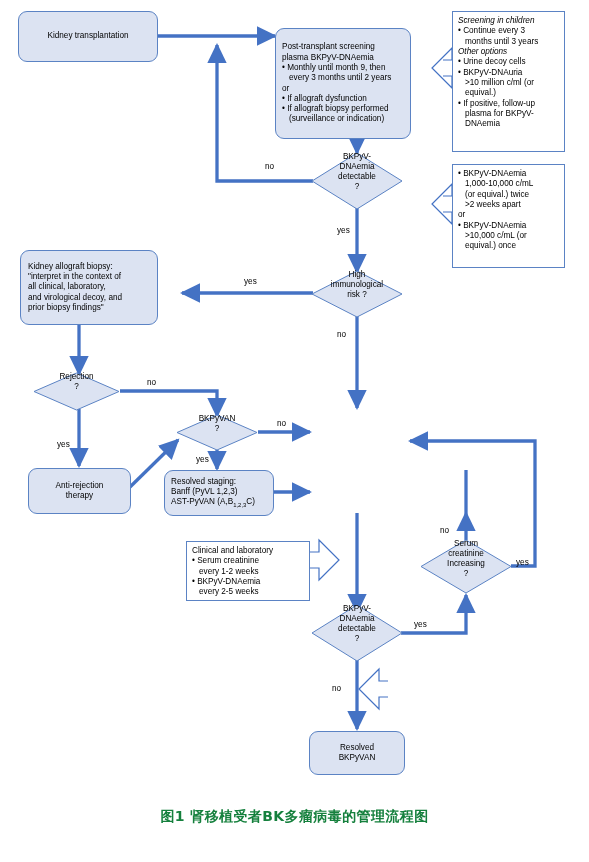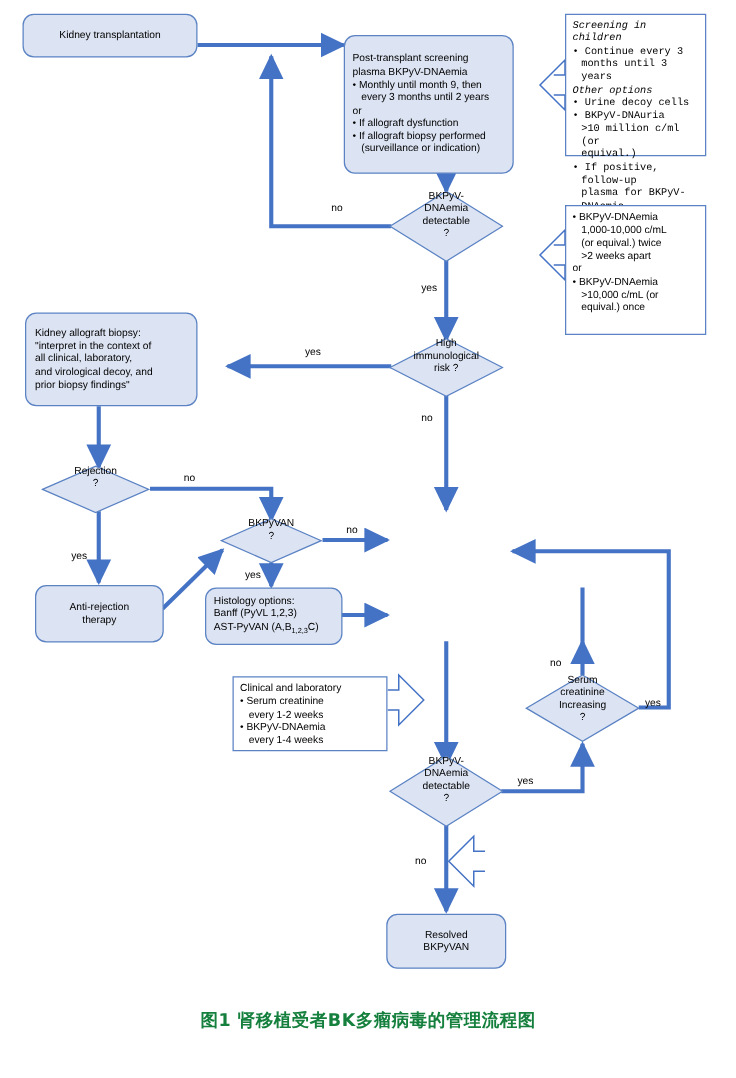--- a/index.html
+++ b/index.html
@@ -157,38 +157,38 @@
 
     <g stroke="#4472c4" stroke-width="1.2" fill="none">
       <path d="M310,552 L319,552 L319,540 L339,560 L319,580 L319,568 L310,568"></path>
     </g>
 
     <g stroke="#4472c4" stroke-width="1.2" fill="none">
       <path d="M388,681 L379,681 L379,669 L359,689 L379,709 L379,697 L388,697"></path>
     </g>
   </svg>
 
-  <div class="node rounded" style="left:18px; top:11px; width:140px; height:35px;">
+  <div class="node rounded" style="left:18px; top:11px; width:140px; height:51px;">
     <span class="txt">Kidney transplantation</span>
   </div>
 
   <div class="node rounded" style="left:275px; top:28px; width:136px; height:111px; padding:5px 6px;">
     <div class="bullets">
       <div class="nb">Post-transplant screening</div>
       <div class="nb">plasma BKPyV-DNAemia</div>
       <div class="b">• Monthly until month 9, then</div>
       <div class="nb" style="padding-left:7px">every 3 months until 2 years</div>
       <div class="nb">or</div>
       <div class="b">• If allograft dysfunction</div>
       <div class="b">• If allograft biopsy performed</div>
       <div class="nb" style="padding-left:7px">(surveillance or indication)</div>
     </div>
   </div>
 
-  <div class="node plainbox" style="left:452px; top:11px; width:113px; height:114px;font-family:Liberation Mono, monospace;">
+  <div class="node plainbox" style="left:452px; top:11px; width:113px; height:141px;">
     <div class="bullets">
       <div class="nb it">Screening in children</div>
       <div class="b">• Continue every 3</div>
       <div class="nb" style="padding-left:7px">months until 3 years</div>
       <div class="nb it">Other options</div>
       <div class="b">• Urine decoy cells</div>
       <div class="b">• BKPyV-DNAuria</div>
       <div class="nb" style="padding-left:7px">&gt;10 million c/ml (or</div>
       <div class="nb" style="padding-left:7px">equival.)</div>
       <div class="b">• If positive, follow-up</div>
@@ -273,34 +273,34 @@
     <div class="dlabel">
       <div>
         <div>BKPyVAN</div>
         <div>?</div>
       </div>
     </div>
   </div>
 
   <div class="node rounded" style="left:164px; top:470px; width:110px; height:46px; padding:4px 6px;">
     <div class="bullets">
-      <div>Histology options:</div>
+      <div>Resolved staging:</div>
       <div>Banff (PyVL 1,2,3)</div>
       <div><span>AST-PyVAN (A,B</span><sub>1,2,3</sub><span>C)</span></div>
     </div>
   </div>
 
 
   <div class="node plainbox" style="left:186px; top:541px; width:124px; height:60px;">
     <div class="bullets">
       <div class="nb">Clinical and laboratory</div>
       <div class="b">• Serum creatinine</div>
       <div class="nb" style="padding-left:7px">every 1-2 weeks</div>
       <div class="b">• BKPyV-DNAemia</div>
-      <div class="nb" style="padding-left:7px">every 1-4 weeks</div>
+      <div class="nb" style="padding-left:7px">every 2-5 weeks</div>
     </div>
   </div>
 
   <div class="diamond-wrap" style="left:420px; top:539px; width:92px; height:55px;">
     <svg width="92" height="55" viewBox="0 0 92 55">
       <polygon points="46,1 91,27.5 46,54 1,27.5" fill="#dce3f2" stroke="#5b83c4" stroke-width="1"></polygon>
     </svg>
     <div class="dlabel">
       <div>
         <div>Serum</div>

